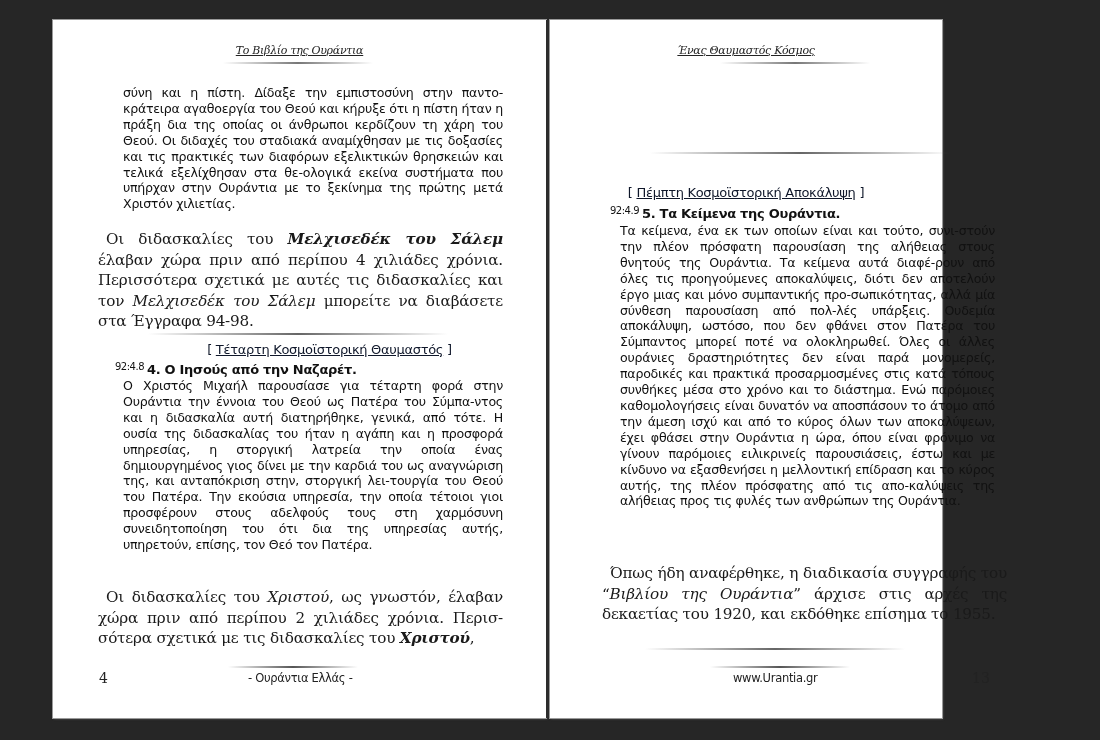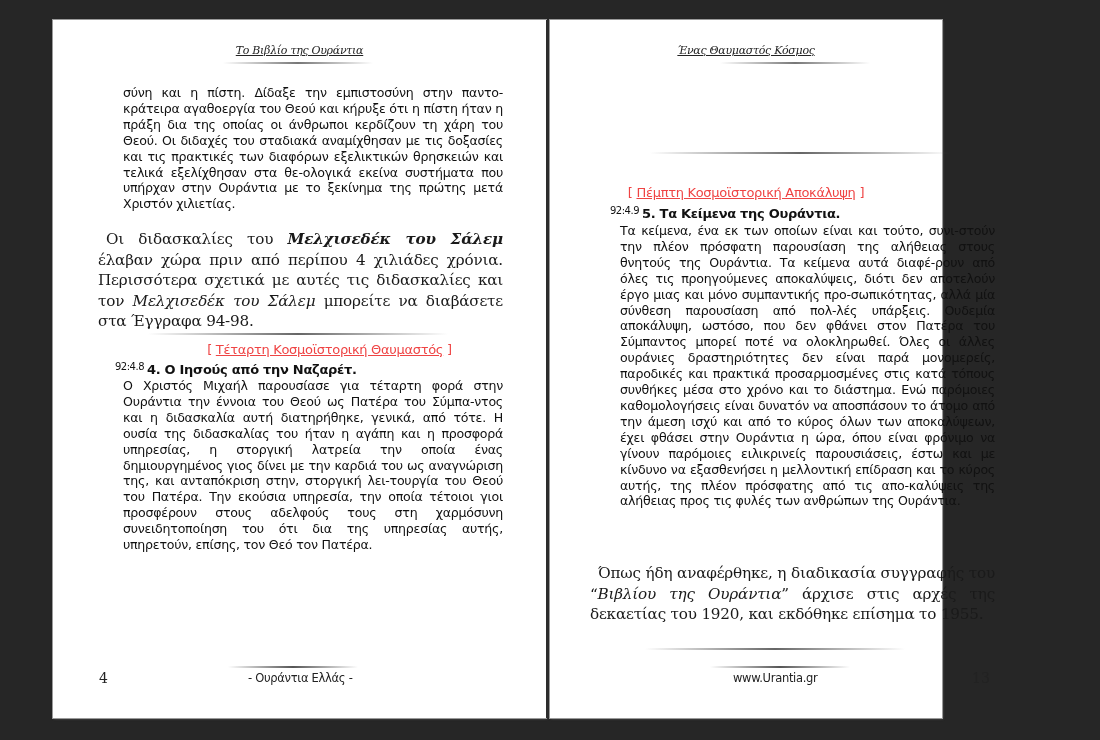--- a/index.html
+++ b/index.html
@@ -36,21 +36,21 @@
   }
   .serif b { font-weight: bold; font-style: italic; }
   .serif i { font-style: italic; }
   .block { position: absolute; }
   .divider {
     position: absolute; height: 2px;
     background: linear-gradient(90deg, rgba(0,0,0,0), #666 50%, rgba(0,0,0,0));
   }
   .section-head {
     position: absolute; left: 0; right: 0; text-align: center;
-    font-family: "DejaVu Sans", sans-serif; font-size: 13px; font-weight: normal; color: #ef4444;
+    font-family: "DejaVu Sans", sans-serif; font-size: 13px; font-weight: normal; color: #0f172a;
     letter-spacing: -0.3px;
   }
   .section-head .title { text-decoration: underline; }
   .para-title {
     position: absolute; font-family: "DejaVu Sans", sans-serif; font-weight: bold; font-size: 13px; color: #111;
     letter-spacing: -0.3px;
   }
   .para-title sup { font-weight: normal; font-size: 10px; vertical-align: 4px; letter-spacing: -0.5px; margin-right: 3px; }
   .ref { font-family: "DejaVu Sans Mono", monospace; font-weight: bold; font-size: 9px; vertical-align: 5px; letter-spacing: -0.3px; }
   .footer-rule {
@@ -86,20 +86,21 @@
     <span class="title">Τέταρτη Κοσμοϊστορική Θαυμαστός</span>
     <span>]</span>
   </div>
 
   <div class="para-title" style="left:62px; top:341px;">
     <sup>92:4.8</sup><span>4. Ο Ιησούς από την Ναζαρέτ.</span>
   </div>
 
   <p class="sans block" style="left:70px; top:358px; width:380px;">Ο Χριστός Μιχαήλ παρουσίασε για τέταρτη φορά στην Ουράντια την έννοια του Θεού ως Πατέρα του Σύμπα-ντος και η διδασκαλία αυτή διατηρήθηκε, γενικά, από τότε. Η ουσία της διδασκαλίας του ήταν η αγάπη και η προσφορά υπηρεσίας, η στοργική λατρεία την οποία ένας δημιουργημένος γιος δίνει με την καρδιά του ως αναγνώριση της, και ανταπόκριση στην, στοργική λει-τουργία του Θεού του Πατέρα. Την εκούσια υπηρεσία, την οποία τέτοιοι γιοι προσφέρουν στους αδελφούς τους στη χαρμόσυνη συνειδητοποίηση του ότι δια της υπηρεσίας αυτής, υπηρετούν, επίσης, τον Θεό τον Πατέρα.</p>
 
+  <p class="serif block" style="left:45px; top:567px; width:405px; text-indent:8px;"><span>Οι διδασκαλίες του </span><i>Χριστού</i><span>, ως γνωστόν, έλαβαν χώρα πριν από περίπου 2 χιλιάδες χρόνια. Περισ-σότερα σχετικά με τις διδασκαλίες του </span><b>Χριστού</b><span>,</span></p>
 
   <div class="footer-rule" style="left:175px; width:130px;"></div>
   <div class="page-num" style="left:46px;">4</div>
   <div class="footer-text" style="left:195px;">- Ουράντια Ελλάς -</div>
 </div>
 
 <div class="gutter"></div>
 
 <div class="page right">
   <div class="running-head">
@@ -115,20 +116,20 @@
     <span class="title">Πέμπτη Κοσμοϊστορική Αποκάλυψη</span>
     <span>]</span>
   </div>
 
   <div class="para-title" style="left:60px; top:185px;">
     <sup>92:4.9</sup><span>5. Τα Κείμενα της Ουράντια.</span>
   </div>
 
   <p class="sans block" style="left:70px; top:203px; width:375px;">Τα κείμενα, ένα εκ των οποίων είναι και τούτο, συνι-στούν την πλέον πρόσφατη παρουσίαση της αλήθειας στους θνητούς της Ουράντια. Τα κείμενα αυτά διαφέ-ρουν από όλες τις προηγούμενες αποκαλύψεις, διότι δεν αποτελούν έργο μιας και μόνο συμπαντικής προ-σωπικότητας, αλλά μία σύνθεση παρουσίαση από πολ-λές υπάρξεις. Ουδεμία αποκάλυψη, ωστόσο, που δεν φθάνει στον Πατέρα του Σύμπαντος μπορεί ποτέ να ολοκληρωθεί. Όλες οι άλλες ουράνιες δραστηριότητες δεν είναι παρά μονομερείς, παροδικές και πρακτικά προσαρμοσμένες στις κατά τόπους συνθήκες μέσα στο χρόνο και το διάστημα. Ενώ παρόμοιες καθομολογήσεις είναι δυνατόν να αποσπάσουν το άτομο από την άμεση ισχύ και από το κύρος όλων των αποκαλύψεων, έχει φθάσει στην Ουράντια η ώρα, όπου είναι φρόνιμο να γίνουν παρόμοιες ειλικρινείς παρουσιάσεις, έστω και με κίνδυνο να εξασθενήσει η μελλοντική επίδραση και το κύρος αυτής, της πλέον πρόσφατης από τις απο-καλύψεις της αλήθειας προς τις φυλές των ανθρώπων της Ουράντια.</p>
 
-  <p class="serif block" style="left:40px; top:543px; width:405px; text-indent:8px;"><span>Όπως ήδη αναφέρθηκε, η διαδικασία συγγραφής του “</span><i>Βιβλίου της Ουράντια</i><span>” άρχισε στις αρχές της δεκαετίας του 1920, και εκδόθηκε επίσημα το 1955.</span></p>
+  <p class="serif block" style="left:52px; top:543px; width:405px; text-indent:8px;"><span>Όπως ήδη αναφέρθηκε, η διαδικασία συγγραφής του “</span><i>Βιβλίου της Ουράντια</i><span>” άρχισε στις αρχές της δεκαετίας του 1920, και εκδόθηκε επίσημα το 1955.</span></p>
 
   <div class="divider" style="left:95px; width:260px; top:628px;"></div>
 
   <div class="footer-rule" style="left:160px; width:140px;"></div>
   <div class="footer-text" style="left:183px;">www.Urantia.gr</div>
   <div class="page-num" style="left:422px;">13</div>
 </div>
 
 </body></html>

